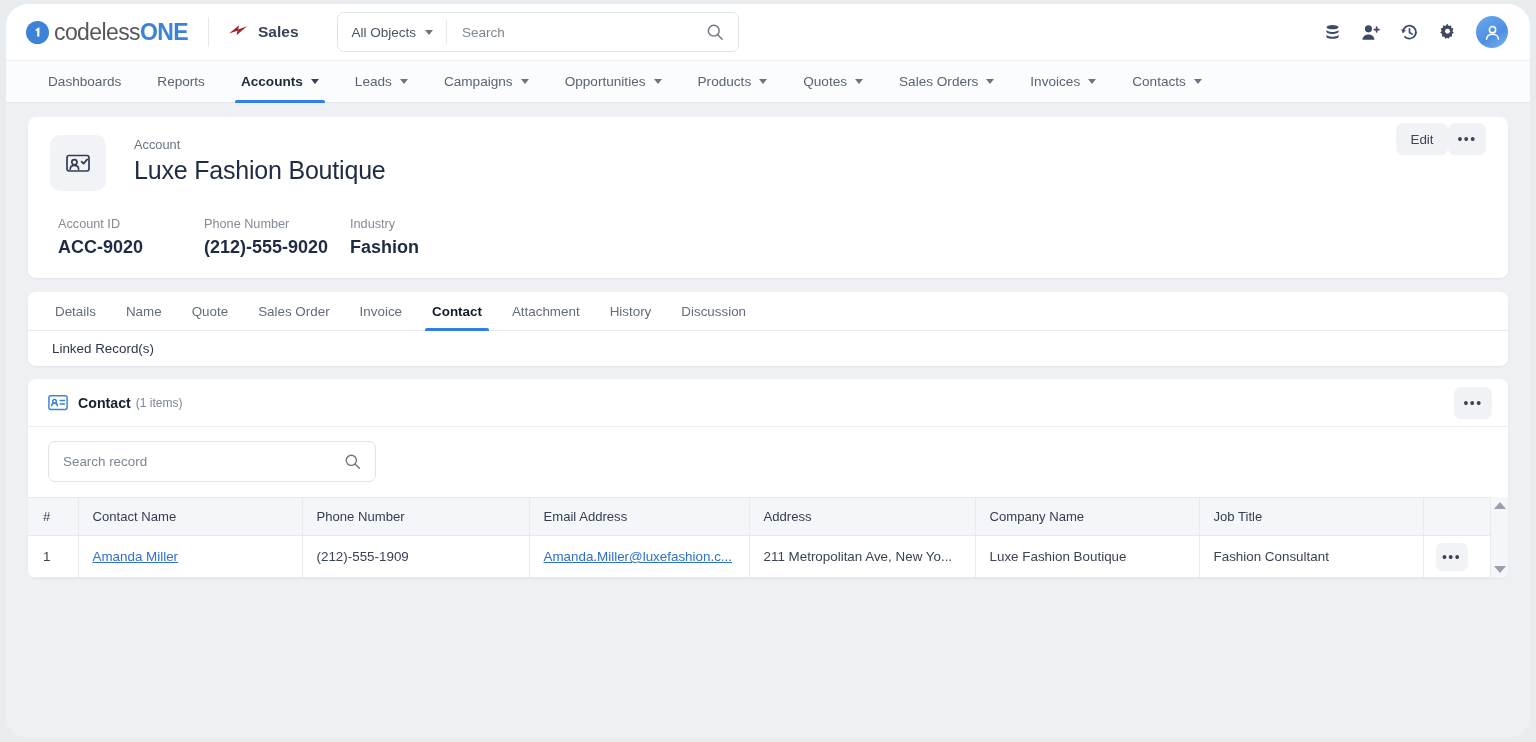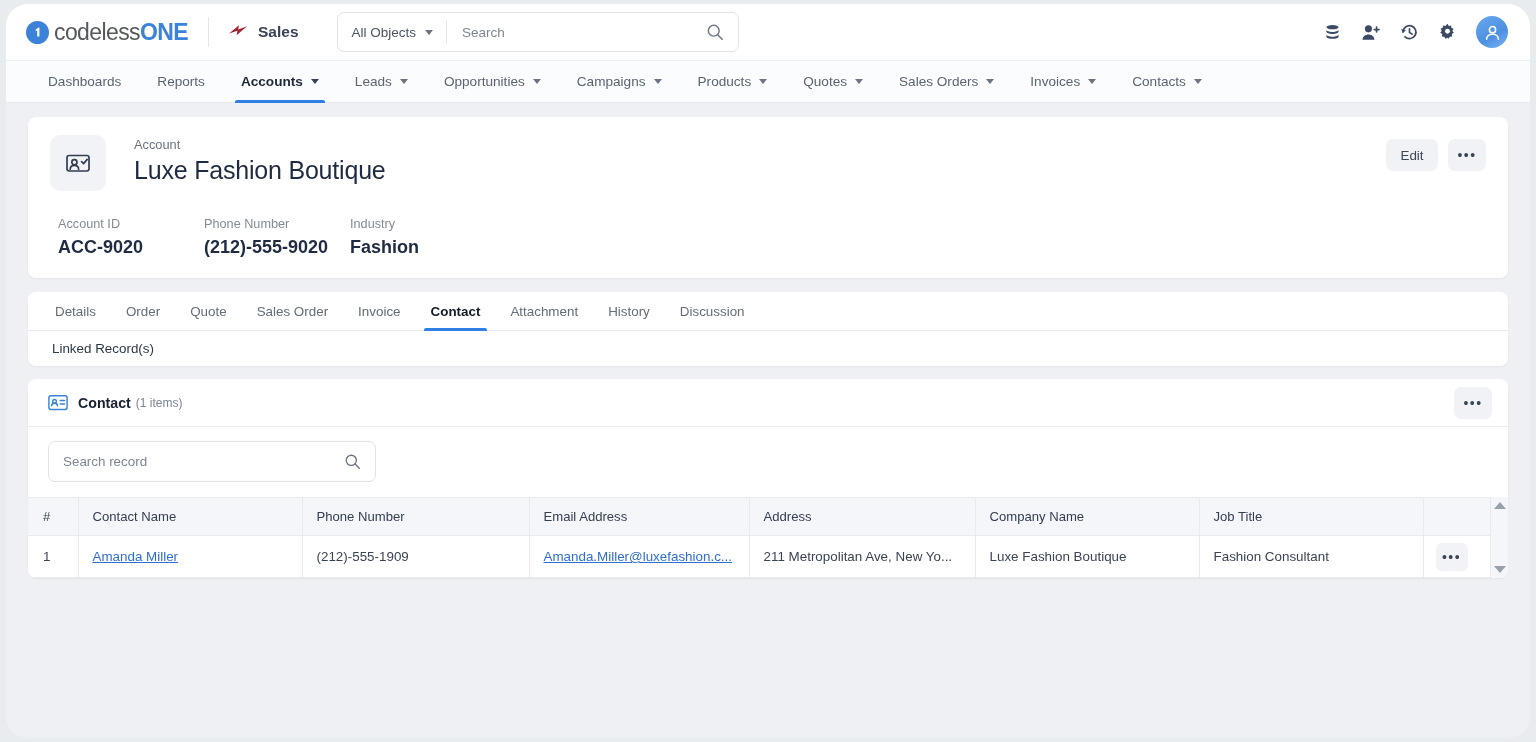--- a/index.html
+++ b/index.html
@@ -135,21 +135,21 @@
     width: 56px; height: 56px; border-radius: 10px;
     background: #f1f3f7;
     display: flex; align-items: center; justify-content: center;
     flex: 0 0 56px;
   }
   .rec-kicker { font-size: 12.8px; color: #6b7383; margin-top: 2px; }
   .rec-title {
     font-size: 25px; color: #1f2b42; margin-top: 4px;
     letter-spacing: -0.2px;
   }
-  .rec-actions { position: absolute; right: 22px; top: 22px; display: flex; gap: 10px; }
+  .rec-actions { position: absolute; right: 22px; top: 6px; display: flex; }
   .btn-lite {
     background: #f0f2f6; border: 0; border-radius: 7px;
     height: 32px; min-width: 52px; padding: 0 14px;
     font-size: 13.4px; color: #3b4556; cursor: pointer;
     display: flex; align-items: center; justify-content: center;
     font-family: "Liberation Sans", sans-serif;
   }
   .btn-lite.sq { min-width: 38px; padding: 0; }
   .dots { letter-spacing: 1.5px; font-size: 14px; color: #3b4556; line-height: 10px; }
 
@@ -340,25 +340,25 @@
     </div>
     <div class="nav-item active">
       <span>Accounts</span>
       <span class="caret"></span>
     </div>
     <div class="nav-item">
       <span>Leads</span>
       <span class="caret"></span>
     </div>
     <div class="nav-item">
+      <span>Campaigns</span>
+      <span class="caret"></span>
+    </div>
+    <div class="nav-item">
       <span>Opportunities</span>
-      <span class="caret"></span>
-    </div>
-    <div class="nav-item">
-      <span>Campaigns</span>
       <span class="caret"></span>
     </div>
     <div class="nav-item">
       <span>Products</span>
       <span class="caret"></span>
     </div>
     <div class="nav-item">
       <span>Quotes</span>
       <span class="caret"></span>
     </div>
@@ -414,21 +414,21 @@
         </div>
       </div>
     </div>
 
     <div class="card tabs-card">
       <div class="tabs">
         <div class="tab">
               <span>Details</span>
             </div>
         <div class="tab">
-              <span>Order</span>
+              <span>Name</span>
             </div>
         <div class="tab">
               <span>Quote</span>
             </div>
         <div class="tab">
               <span>Sales Order</span>
             </div>
         <div class="tab">
               <span>Invoice</span>
             </div>

